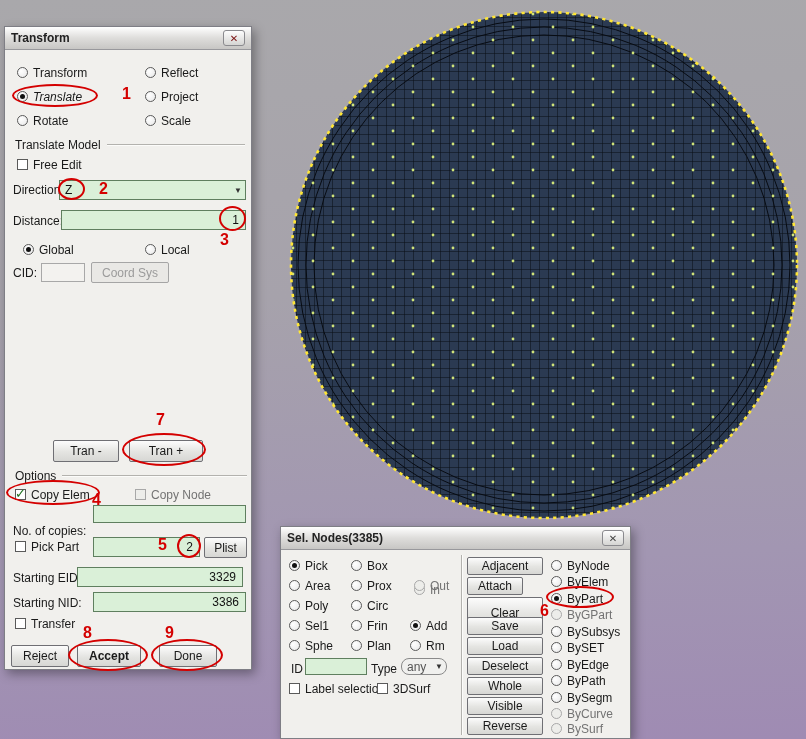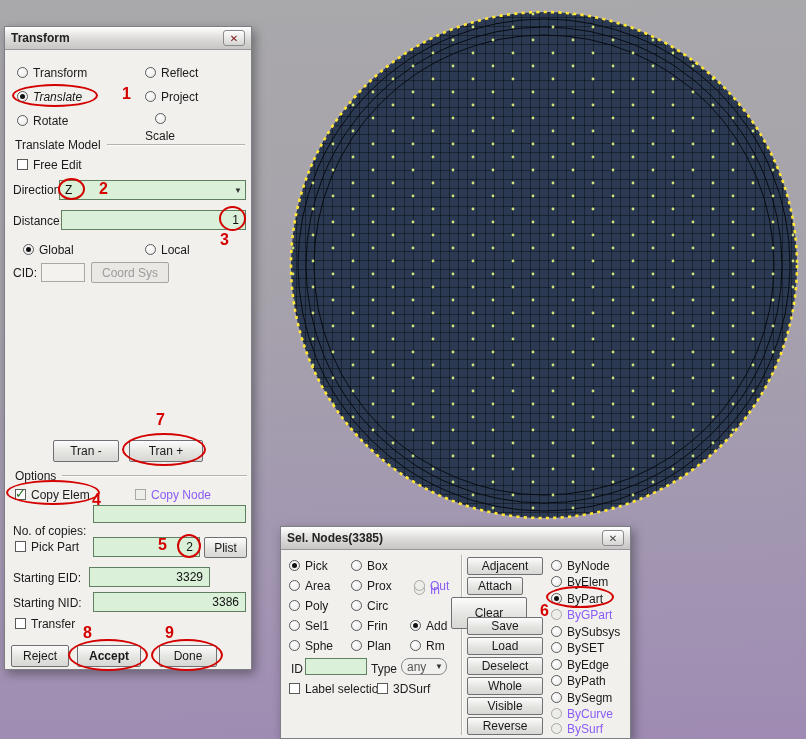--- a/index.html
+++ b/index.html
@@ -19,21 +19,21 @@
   .closebtn.gray{color:#444;}
   .row{position:absolute;display:flex;align-items:center;gap:5px;font-size:12px;color:#1a1a1a;
        white-space:nowrap;height:15px;}
   .rb{width:11px;height:11px;border-radius:50%;border:1px solid #5a5a5a;
       background:radial-gradient(circle at 35% 35%,#fff,#e7e7e7);position:relative;flex:none;}
   .rb.on::after{content:"";position:absolute;left:2px;top:2px;width:5px;height:5px;border-radius:50%;background:#111;}
   .rb.dis{border-color:#a8a8a8;background:#ededea;}
   .cb{width:11px;height:11px;border:1px solid #5a5a5a;background:#fff;position:relative;flex:none;}
   .cb.on::after{content:"\2713";position:absolute;left:-1px;top:-4px;font-size:13px;font-weight:bold;color:#1c6e1c;}
   .cb.dis{border-color:#a8a8a8;background:#ededea;}
-  .dis-txt{color:#8b5cf6;}
+  .dis-txt{color:#737373;}
   .lbl{position:absolute;font-size:12px;color:#1a1a1a;white-space:nowrap;}
   .tin{position:absolute;border:1px solid #5f7f5f;background:#daf0d8;font-size:12px;color:#111;
        padding:0 4px;outline:none;}
   .tin.right{text-align:right;padding-right:6px;}
   .tin.dis{background:#f3f2ef;border-color:#a8a8a8;}
   .btn{position:absolute;display:flex;align-items:center;justify-content:center;font-size:12px;color:#1a1a1a;
        background:linear-gradient(#fcfcfc,#e4e4e1 55%,#d7d7d4);border:1px solid #6f6f74;border-radius:2px;}
   .btn.dis{color:#9b9b9b;border-color:#a5a5a5;background:#e9e8e5;}
   .grouplab{position:absolute;display:flex;align-items:center;gap:6px;font-size:12px;color:#1a1a1a;}
   .gline{height:2px;border-top:1px solid #b3b2ae;border-bottom:1px solid #fcfcfa;flex:1;}
@@ -90,21 +90,21 @@
       <span>Translate</span>
     </div>
     <div class="row" style="left:140px;top:62px;">
       <span class="rb"></span>
       <span>Project</span>
     </div>
     <div class="row" style="left:12px;top:86px;">
       <span class="rb"></span>
       <span>Rotate</span>
     </div>
-    <div class="row" style="left:140px;top:86px;flex-direction:column;">
+    <div class="row" style="left:140px;top:86px;">
       <span class="rb"></span>
       <span>Scale</span>
     </div>
 
     <div class="grouplab" style="left:10px;top:111px;width:230px;">
       <span>Translate Model</span>
       <span class="gline"></span>
     </div>
 
     <div class="row" style="left:12px;top:130px;">
@@ -163,21 +163,21 @@
     <div class="row" style="left:10px;top:512px;">
       <span class="cb"></span>
       <span>Pick Part</span>
     </div>
     <input class="tin right" style="left: 88px; top: 510px; width: 107px; height: 20px;" value="2">
     <div class="btn" style="left:199px;top:510px;width:43px;height:21px;">
       <span>Plist</span>
     </div>
 
     <span class="lbl" style="left:8px;top:544px;">Starting EID:</span>
-    <input class="tin right" style="left: 84px; top: 540px; width: 121px; height: 20px;" value="3329">
+    <input class="tin right" style="left: 72px; top: 540px; width: 166px; height: 20px;" value="3329">
 
     <span class="lbl" style="left:8px;top:569px;">Starting NID:</span>
     <input class="tin right" style="left: 88px; top: 565px; width: 153px; height: 20px;" value="3386">
 
     <div class="row" style="left:10px;top:589px;">
       <span class="cb"></span>
       <span>Transfer</span>
     </div>
 
     <div class="btn" style="left:6px;top:618px;width:58px;height:22px;">
@@ -274,21 +274,21 @@
     </div>
 
     <div class="vsep" style="left:180px;top:28px;height:180px;"></div>
 
     <div class="btn" style="left:186px;top:30px;width:76px;height:18px;">
         <span>Adjacent</span>
       </div>
     <div class="btn" style="left:186px;top:50px;width:56px;height:18px;">
         <span>Attach</span>
       </div>
-    <div class="btn" style="left:170px;top:70px;width:76px;height:32px;text-align:center;">
+    <div class="btn" style="left:186px;top:70px;width:76px;height:32px;text-align:center;">
         <span>Clear</span>
       </div>
     <div class="btn" style="left:186px;top:90px;width:76px;height:18px;">
         <span>Save</span>
       </div>
     <div class="btn" style="left:186px;top:110px;width:76px;height:18px;">
         <span>Load</span>
       </div>
     <div class="btn" style="left:186px;top:130px;width:76px;height:18px;">
         <span>Deselect</span>

